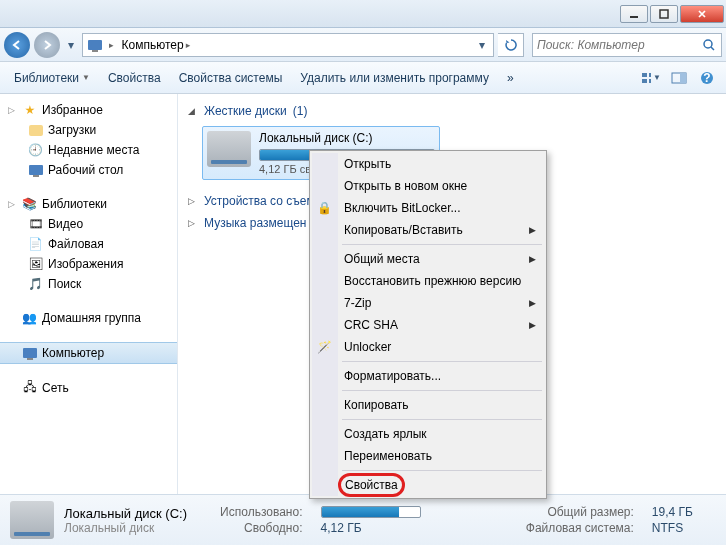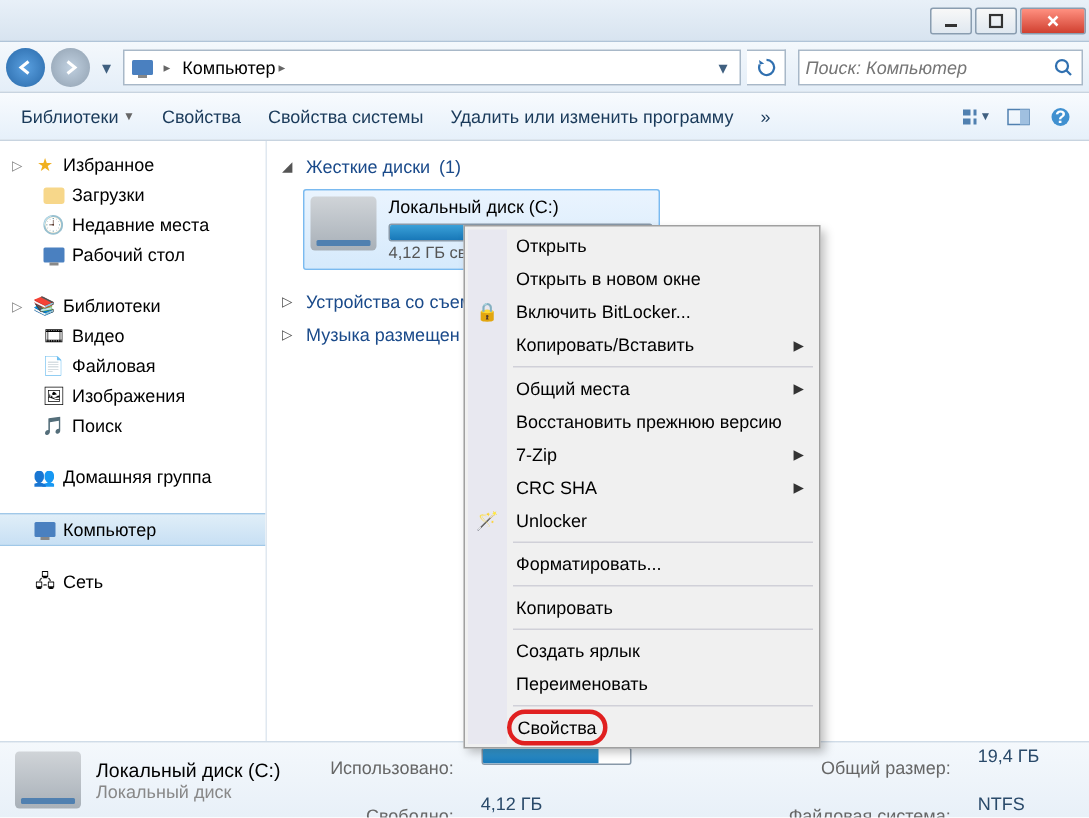--- a/index.html
+++ b/index.html
@@ -61,21 +61,21 @@
 .ctxitem .cico { position:absolute; left:5px; width:16px; height:16px; display:flex; align-items:center; justify-content:center;}
 .ctxsep { height: 1px; background: #d0d0d8; margin: 3px 2px 3px 30px; position:relative;}
 .ctxbold { font-weight: normal; }
 .highlight-ring { border: 3px solid #e02020; border-radius: 14px; padding: 2px 4px; margin: 0 -6px;}
 
 
 .statusbar { height: 51px; border-top: 1px solid #d0dce8; background: linear-gradient(#f4f8fc,#e8f0f8); display: flex; align-items: center; padding: 4px 10px; gap: 10px; }
 .statusicon { width: 44px; height: 38px; background: linear-gradient(#d0d4d8,#a8b0b8); border-radius: 3px; position:relative;}
 .statusicon::after{content:"";position:absolute;left:4px;right:4px;bottom:3px;height:4px;background:#5080b0;border-radius:1px;}
 .statgrid { display: grid; grid-template-columns: auto auto auto auto auto; column-gap: 18px; row-gap: 2px; align-items: center; flex:1;}
-.statlabel { color: #666; text-align: right; margin-top: 16px; }
+.statlabel { color: #666; text-align: right; }
 .statval { color: #2a4a6a; }
 .statbar { width: 100px; height: 12px; border:1px solid #8898a8; border-radius:2px; background:#fff; overflow:hidden;}
 .statbar div{height:100%; background:linear-gradient(#3aa0d8,#1878b8);}
 .stattitle { font-size: 13px; color:#000;}
 .statsub { color:#888;}
 
 
 .star{color:#f0b020;} .folder{background:#f7d78a;border-radius:2px;width:14px;height:11px;} .monitor{background:#4a80c0;width:14px;height:10px;border-radius:1px;position:relative;} .monitor::after{content:"";position:absolute;left:4px;top:10px;width:6px;height:2px;background:#888;}
 </style>
 </head>

